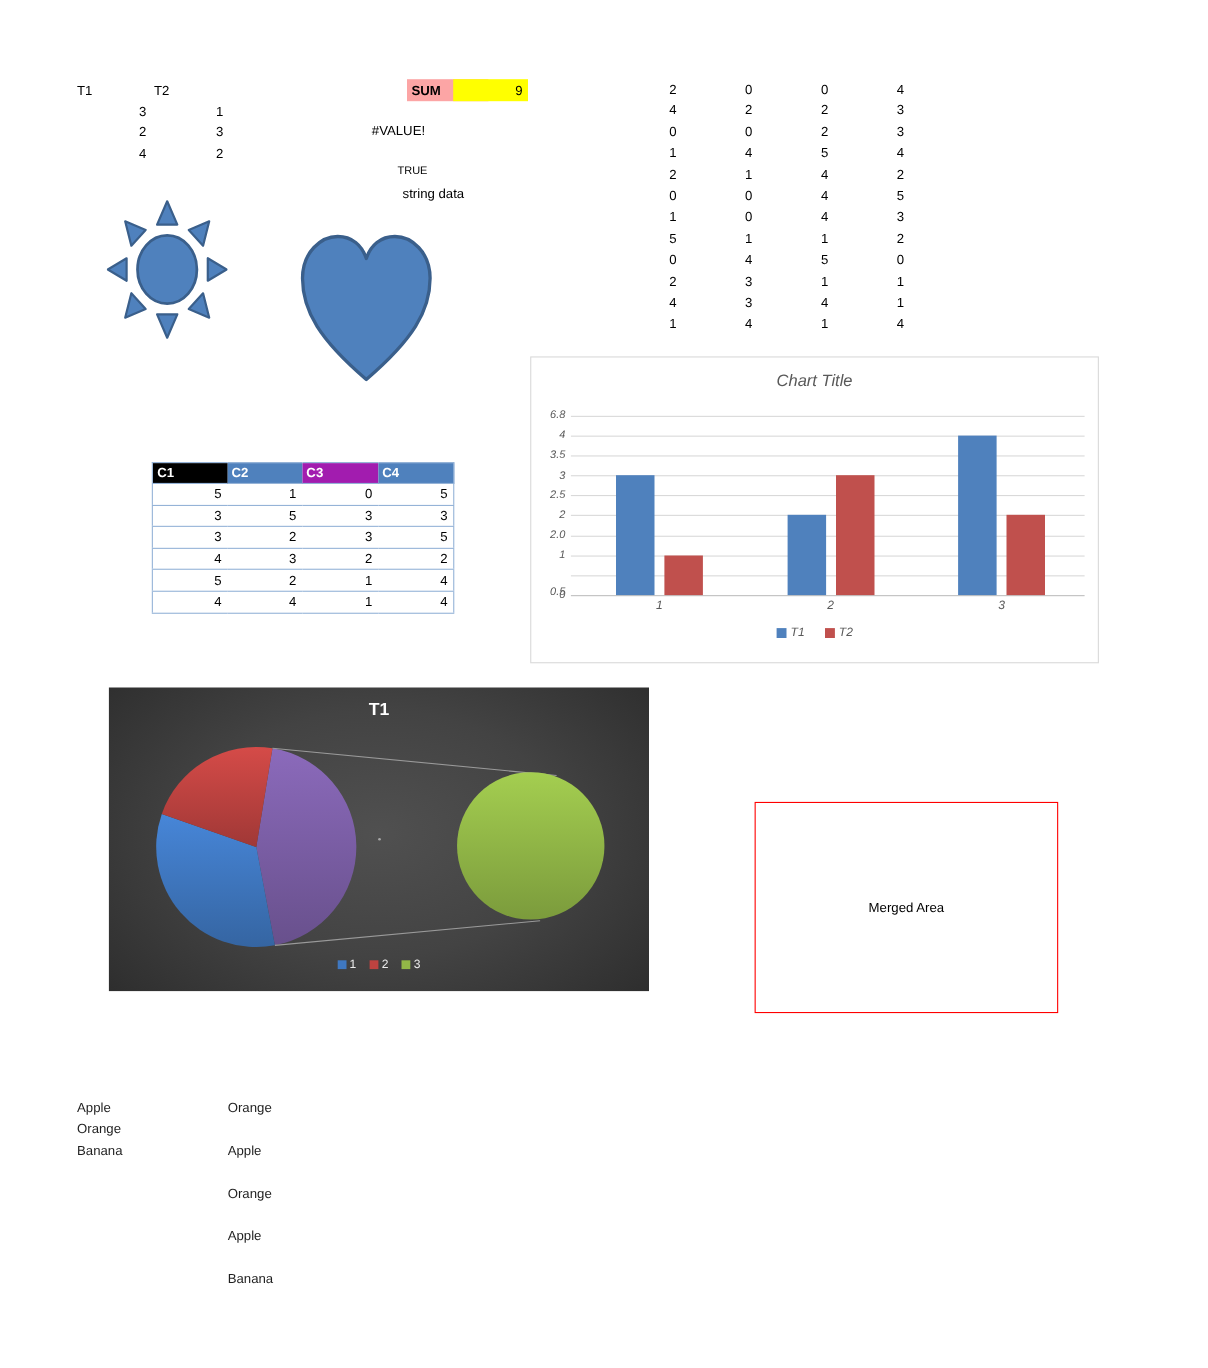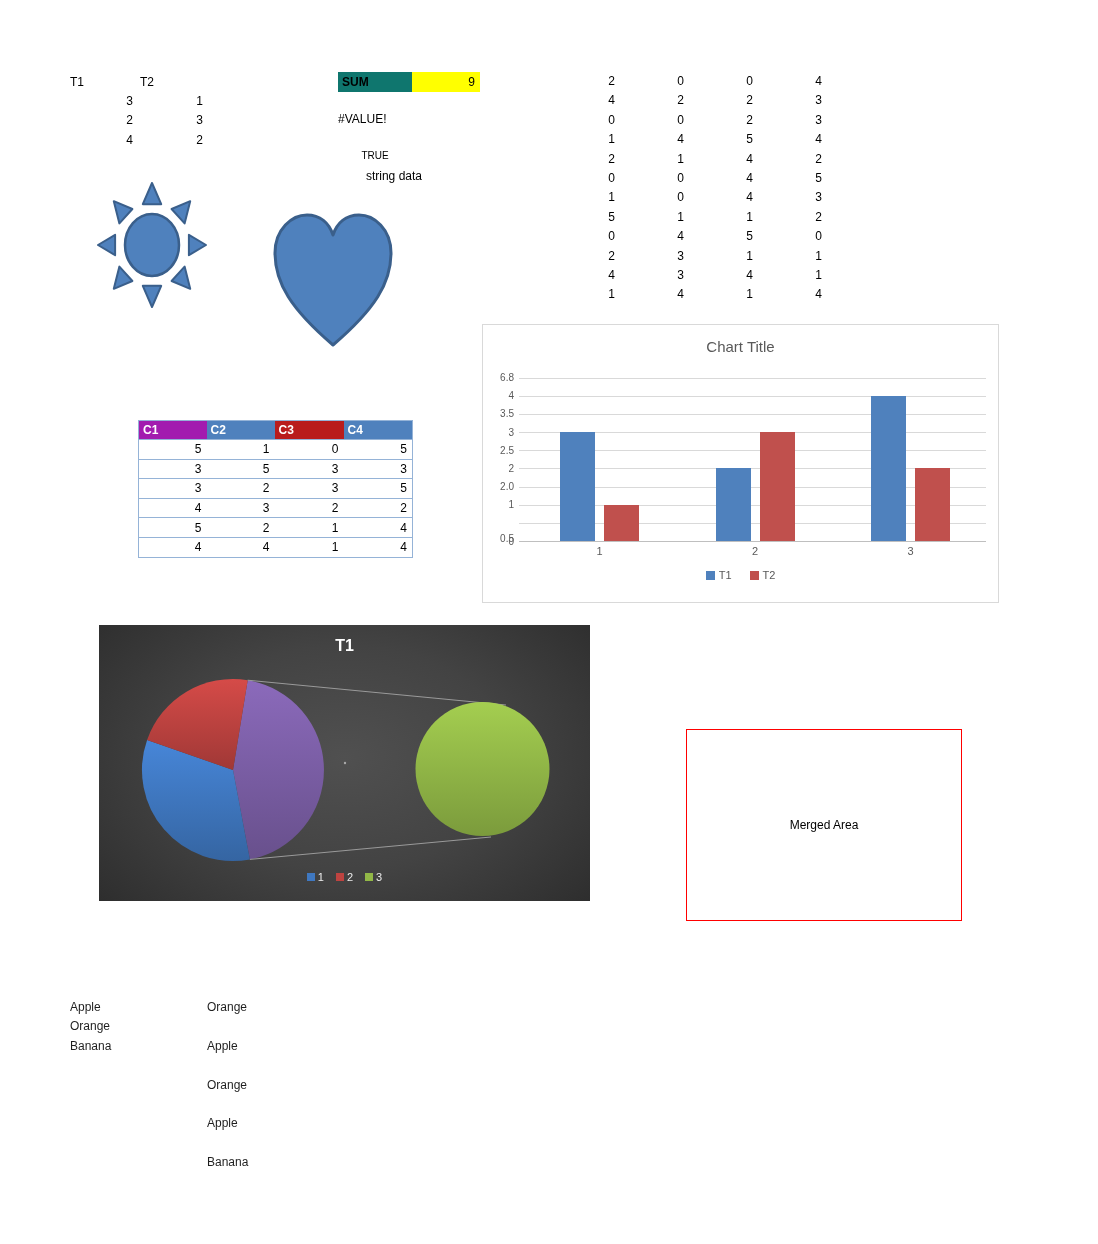--- a/index.html
+++ b/index.html
@@ -31,21 +31,21 @@
   .num-grid{position:absolute;left:546px;top:72px;}
   .num-grid-row{display:flex;height:19.4px;line-height:19.4px;}
   .num-cell{width:69px;text-align:right;font-size:12px;}
 
   
   .data-table{position:absolute;left:138px;top:420px;border-collapse:collapse;table-layout:fixed;border:1px solid #95B3D7;}
   .data-table th{color:#fff;font-weight:bold;text-align:left;padding:0 0 0 4px;height:18px;font-size:12px;border-bottom:1px solid #95B3D7;}
   .data-table td{text-align:right;padding:0 5px 0 0;height:18.6px;font-size:12px;border-bottom:1px solid #95B3D7;background:#fff;}
 
   
-  .bar-chart{position:absolute;left:482px;top:324px;width:515px;height:277px;border:1px solid #D9D9D9;background:#fff;}
+  .bar-chart{position:absolute;left:482px;top:324px;width:515px;height:277px;border:1px solid #D9D9D9;background:#fff;font-style:italic;}
   .bc-title{position:absolute;top:13px;left:0;right:0;text-align:center;font-size:15px;color:#595959;}
   .bc-gridline{position:absolute;height:1px;background:#D9D9D9;}
   .bc-axisline{position:absolute;height:1px;background:#BFBFBF;}
   .bc-tick{position:absolute;width:31px;text-align:right;font-size:10px;color:#595959;height:13px;line-height:13px;}
   .bc-cat{position:absolute;font-size:11px;color:#595959;text-align:center;width:40px;}
   .bc-bar{position:absolute;}
   .bc-legend{position:absolute;top:244px;left:0;right:0;display:flex;justify-content:center;gap:18px;font-size:11px;color:#595959;align-items:center;}
   .bc-legend .legend-item{display:flex;align-items:center;}
   .bc-legend .sw{width:9px;height:9px;display:inline-block;margin-right:4px;}
 
@@ -74,21 +74,21 @@
     <div>3</div>
     <div>2</div>
     <div>4</div>
   </div>
 <div class="pair-col pair-col-2">
     <div>1</div>
     <div>3</div>
     <div>2</div>
   </div>
 
-<div class="abs sum-cell" style="background: #0f766e;">SUM</div>
+<div class="abs sum-cell" style="background: #fca5a5; margin-left: 32px;">SUM</div>
 <div class="abs sum-val" style="background: rgb(255, 255, 0);">9</div>
 <div class="abs err-cell">#VALUE!</div>
 <div class="abs true-cell">TRUE</div>
 <div class="abs str-cell">string data</div>
 
 <svg class="abs sun-svg" width="110" height="130" viewBox="0 0 110 130">
   <g fill="#4F81BD" stroke="#3A5F8B" stroke-width="2" stroke-linejoin="round">
     <polygon points="55,4 45.8,25.2 64.2,25.2"></polygon>
     <polygon points="93.2,22.2 74.6,30 87.6,44.4"></polygon>
     <polygon points="109,66 91.9,55.8 91.9,76.2"></polygon>
@@ -182,23 +182,23 @@
 
 <table class="data-table">
   <colgroup>
     <col style="width:68px">
       <col style="width:68px">
       <col style="width:69px">
       <col style="width:69px">
   </colgroup>
   <thead>
       <tr>
-        <th style="background: #a21caf;">C1</th>
+        <th style="background: #000000;">C1</th>
         <th style="background: rgb(79, 129, 189);">C2</th>
-        <th style="background: #b91c1c;">C3</th>
+        <th style="background: #a21caf;">C3</th>
         <th style="background: rgb(79, 129, 189);">C4</th>
       </tr>
     </thead>
   <tbody>
       <tr>
         <td>5</td>
         <td>1</td>
         <td>0</td>
         <td>5</td>
       </tr>

